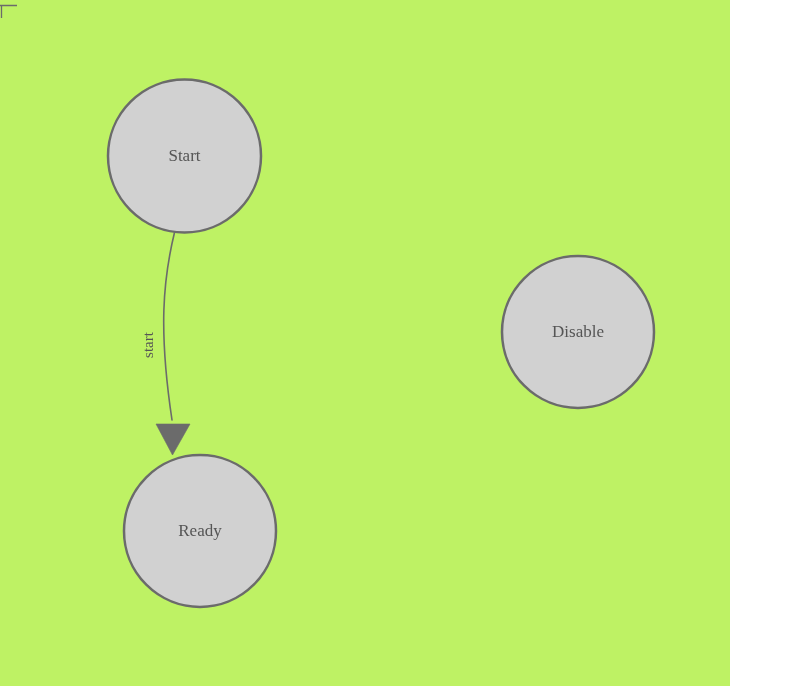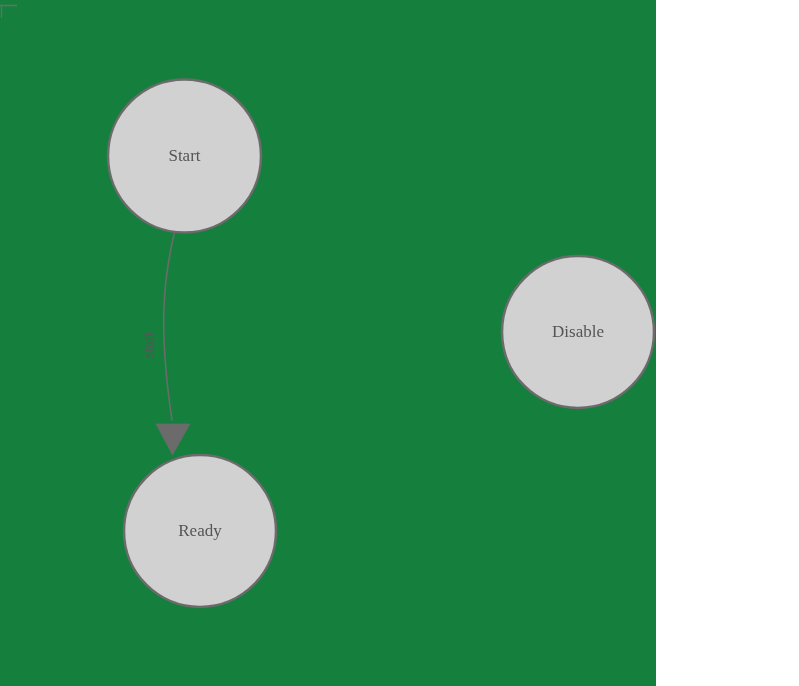--- a/index.html
+++ b/index.html
@@ -50,21 +50,21 @@
     user-select: none;
   }
   .crop-mark {
     fill: none;
     stroke-linecap: butt;
   }
 </style>
 </head>
 <body>
 
-<div id="canvas" style="width: 656px; height: 686px; background: #15803d;">
+<div id="canvas" style="width: 730px; height: 686px; background: #bef264;">
 
   <svg id="diagram-svg" viewBox="0 0 799 686" xmlns="http://www.w3.org/2000/svg">
 
     <g id="crop-marks-group">
         <path d="M 0 5.5 L 17 5.5 M 1.5 5.5 L 1.5 18" class="crop-mark" stroke="#6b6b6b" stroke-width="1.3"></path>
       </g>
     <g id="edges-group">
         <g>
           <path d="M 174.5 232.5 C 163 280 158.5 330 172 420" class="edge-path" stroke="#6b6b6b" stroke-width="1.6"></path>
           <path d="M 172.5 455 L 156 424 L 190 424 Z" fill="#6b6b6b" stroke="#6b6b6b" stroke-width="0.6"></path>

